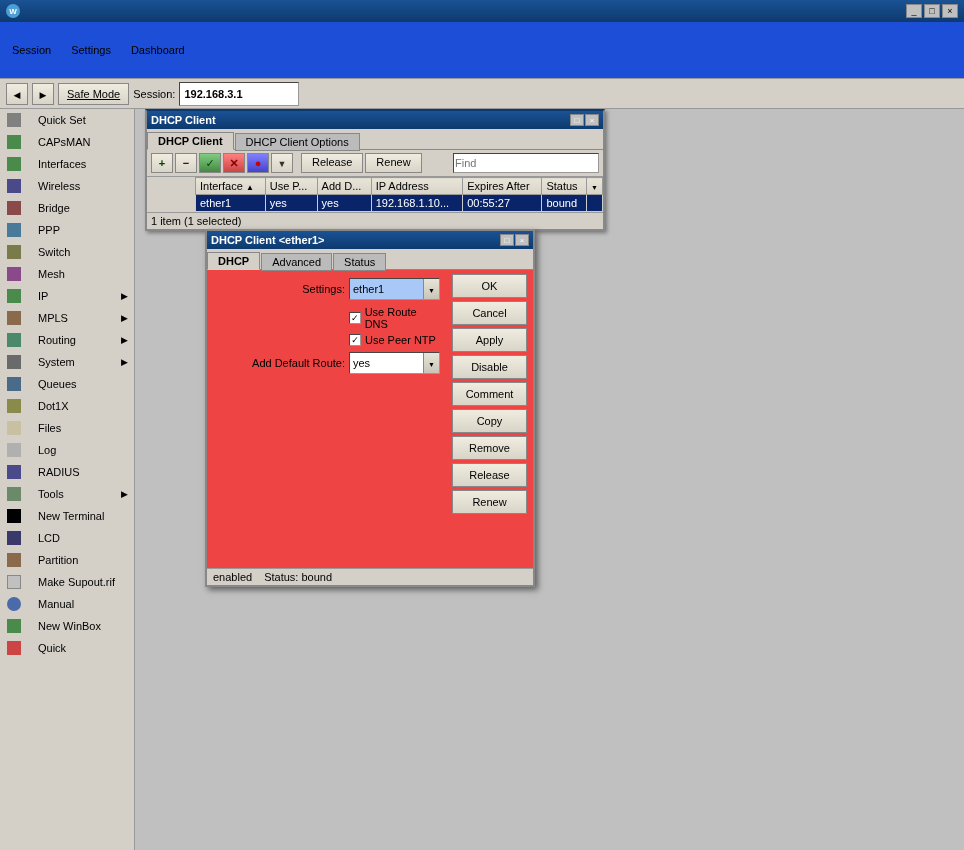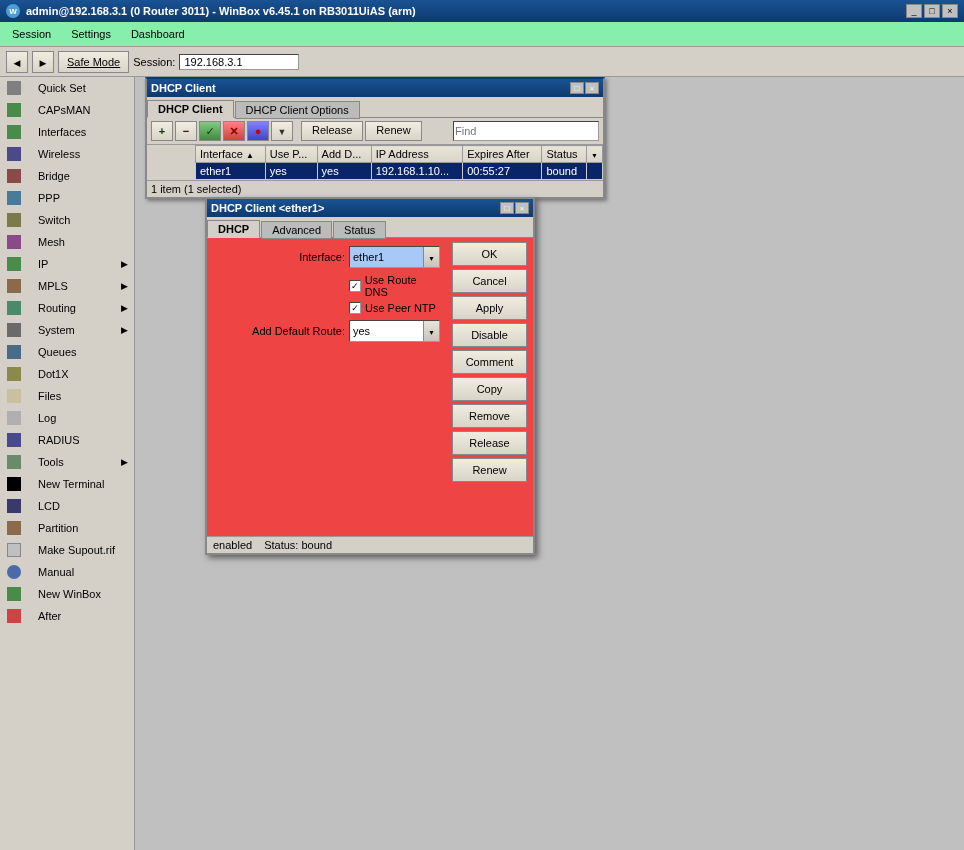--- a/index.html
+++ b/index.html
@@ -16,23 +16,23 @@
       height: 22px;
     }
     .title-bar-left { display: flex; align-items: center; gap: 6px; }
     .title-bar-icon { width: 14px; height: 14px; background: #4a9fd4; border-radius: 50%; display: flex; align-items: center; justify-content: center; }
     .title-bar-text { font-size: 11px; font-weight: bold; }
     .title-bar-controls { display: flex; gap: 2px; }
     .title-btn { width: 16px; height: 14px; background: #c0c0c0; border: 1px solid #888; font-size: 9px; display: flex; align-items: center; justify-content: center; cursor: pointer; color: #000; }
 
     
     .menu-bar {
-      background: #86efac;
+      background: #1d4ed8;
       border-bottom: 1px solid #999;
-      padding: 4px 4px;
+      padding: 20px 4px;
       display: flex;
       gap: 4px;
       text-align: center;
     }
     .menu-item { padding: 2px 8px; cursor: pointer; font-size: 11px; }
 
     
     .toolbar {
       background: #d4d0c8;
       border-bottom: 1px solid #999;
@@ -53,21 +53,22 @@
       align-items: center;
       text-decoration: underline;
     }
     .session-label { font-size: 11px; }
     .session-input {
       border: 1px inset #999;
       background: white;
       padding: 1px 4px;
       font-size: 11px;
       width: 120px;
-      height: 16px;
+      height: 24px;
+      font-weight: bold;
     }
     .nav-btn {
       background: linear-gradient(to bottom, #f0ece0, #d8d4c8);
       border: 1px solid #888;
       width: 22px;
       height: 22px;
       cursor: pointer;
       display: flex;
       align-items: center;
       justify-content: center;
@@ -339,21 +340,20 @@
     }
   </style>
 </head>
 <body>
 
 <div class="title-bar">
   <div class="title-bar-left">
     <div class="title-bar-icon">
       <span style="font-size:8px;color:white;font-weight:bold;">W</span>
     </div>
-    <span class="title-bar-text">admin@192.168.3.1 (0 Router 3011) - WinBox v6.45.1 on RB3011UiAS (arm)</span>
   </div>
   <div class="title-bar-controls">
     <div class="title-btn">_</div>
     <div class="title-btn">□</div>
     <div class="title-btn">×</div>
   </div>
 </div>
 
 <div class="menu-bar">
   <span class="menu-item">Session</span>
@@ -522,21 +522,21 @@
     <div class="sidebar-item">
       <div class="sidebar-icon">
           <div class="si-newwinbox"></div>
         </div>
       <span class="sidebar-label">New WinBox</span>
     </div>
     <div class="sidebar-item">
       <div class="sidebar-icon">
           <div class="si-exit"></div>
         </div>
-      <span class="sidebar-label">After</span>
+      <span class="sidebar-label">Quick</span>
     </div>
   </div>
 
   <div class="content-area">
 
     <div class="dhcp-window">
       <div class="window-title-bar">
         <span class="window-title">DHCP Client</span>
         <div class="window-controls">
           <div class="win-btn">□</div>
@@ -619,21 +619,21 @@
       <div class="tab-bar">
         <div class="tab active">DHCP</div>
         <div class="tab">Advanced</div>
         <div class="tab">Status</div>
       </div>
 
       <div style="display:flex; position:relative;">
         <div class="dialog-body" style="flex:1; min-width:0;">
 
           <div class="form-row">
-            <span class="form-label">Interface:</span>
+            <span class="form-label">Settings:</span>
             <div class="select-with-btn">
               <div class="select-text">ether1</div>
               <div class="dropdown-btn">
                   <span class="icon-dropdown"></span>
                 </div>
             </div>
           </div>
 
           <div class="checkbox-row">
             <div class="checkbox">✓</div>

